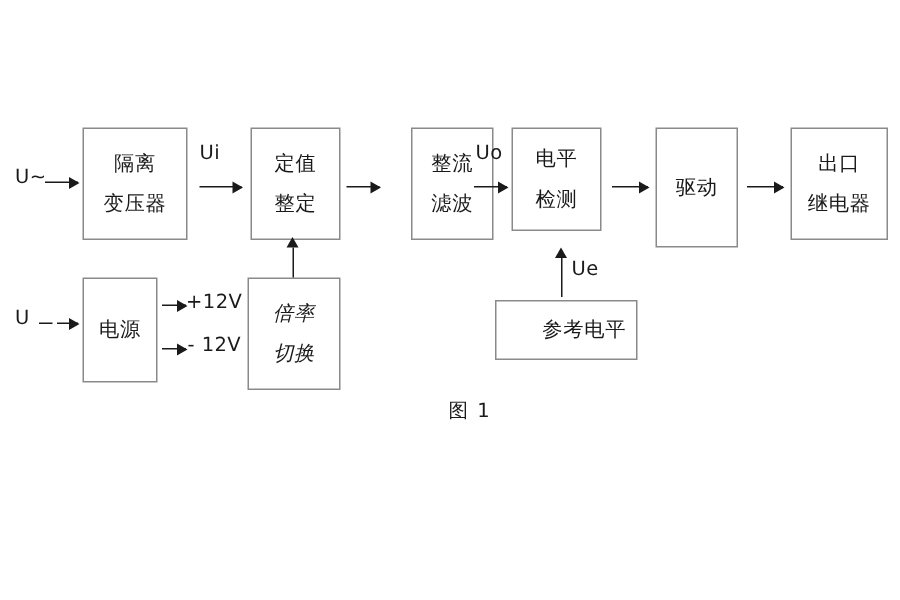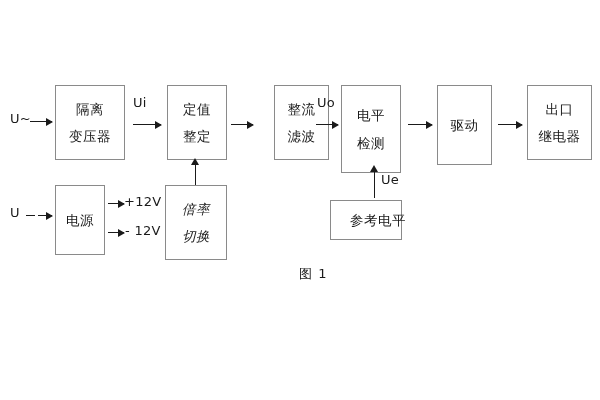--- a/index.html
+++ b/index.html
@@ -109,21 +109,21 @@
   <div class="arrow-h" style="left:231px; top:124px; width:22px;"></div>
 
   <div class="box" style="left:274px; top:85px; width:55px; height:75px;">
     <div class="line">整流</div>
     <div class="line">滤波</div>
   </div>
 
   <div class="lbl" style="left:317px; top:95px;">Uo</div>
   <div class="arrow-h" style="left:316px; top:124px; width:22px;"></div>
 
-  <div class="box" style="left:341px; top:85px; width:60px; height:88px;text-align:right;">
+  <div class="box" style="left:341px; top:85px; width:60px; height:69px;text-align:right;">
     <div class="line">电平</div>
     <div class="line">检测</div>
   </div>
 
   <div class="arrow-h" style="left:408px; top:124px; width:24px;"></div>
 
   <div class="box single" style="left:437px; top:85px; width:55px; height:80px;">
     <div class="line">驱动</div>
   </div>
 
@@ -147,21 +147,21 @@
 
   <div class="arrow-h" style="left:108px; top:232px; width:16px;"></div>
   <div class="lbl" style="left:125px; top:223px;">- 12V</div>
 
   <div class="box" style="left:165px; top:185px; width:62px; height:75px;font-style:italic;">
     <div class="line">倍率</div>
     <div class="line">切换</div>
   </div>
   <div class="arrow-v" style="left:195px; top:165px; height:20px;"></div>
 
-  <div class="box single" style="left:330px; top:200px; width:72px; height:40px;padding-left:24px;">
+  <div class="box single" style="left:330px; top:200px; width:95px; height:40px;padding-left:24px;">
     <div class="line">参考电平</div>
   </div>
   <div class="arrow-v" style="left:374px; top:172px; height:26px;"></div>
   <div class="lbl" style="left:381px; top:172px;">Ue</div>
 
   <div class="caption" style="left:299px; top:265px;">图 1</div>
 
 </div>
 
 </body></html>

